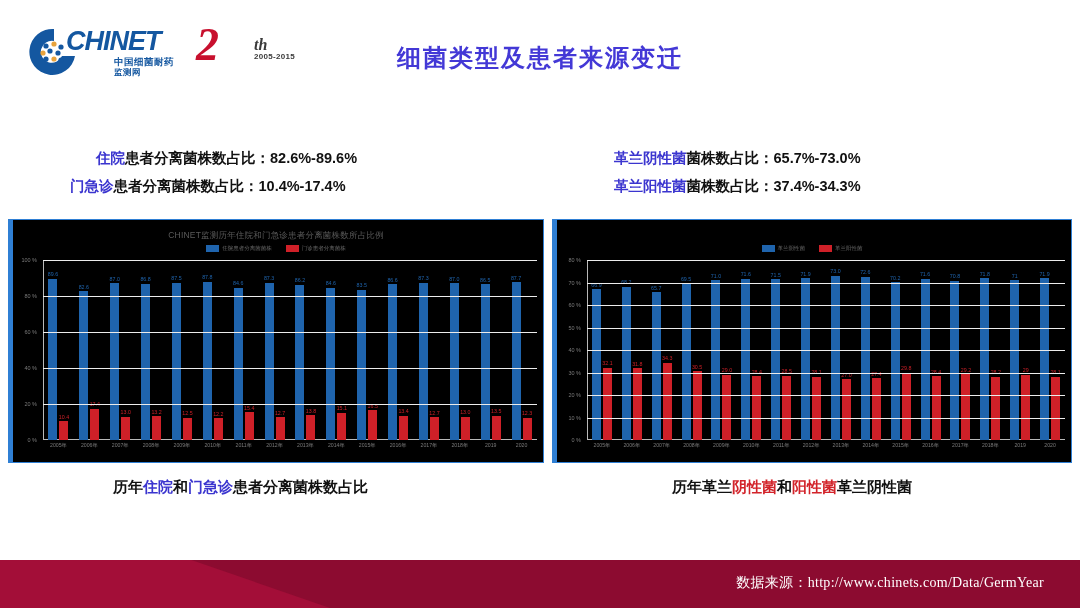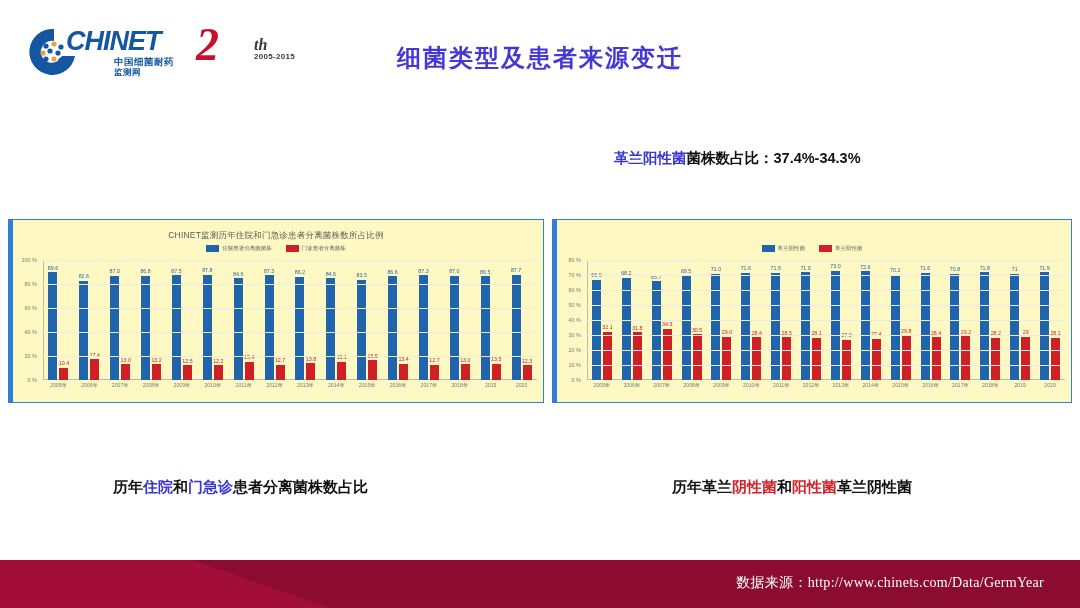--- a/index.html
+++ b/index.html
@@ -35,22 +35,22 @@
   .summary{position:absolute;top:144px;left:0;width:1080px;height:60px;}
   .sum-col{position:absolute;top:0;}
   .sum-col.left{left:96px;}
   .sum-col.right{left:614px;}
   .sum-line{font-size:14.5px;font-weight:bold;color:#111;line-height:28px;white-space:nowrap;}
   .sum-line .hl{color:#3b35cf;}
   .sum-line .val{font-weight:bold;color:#111;}
   .sum-col.left .sum-line:nth-child(2){margin-left:-26px;}
   
   .panel{
-    position:absolute;top:219px;height:184px;
-    background:#fef9c3;border:1px solid #2f7fd4;box-sizing:border-box;
+    position:absolute;top:219px;height:244px;
+    background:#000000;border:1px solid #2f7fd4;box-sizing:border-box;
   }
   .panel.left{left:8px;width:536px;}
   .panel.right{left:552px;width:520px;}
   .panel .accent{position:absolute;left:0;top:0;width:4px;height:100%;background:#2f7fd4;}
   .chart-title{
     position:absolute;top:10px;left:0;width:100%;text-align:center;
     font-size:8.5px;color:#5a5a5a;font-weight:normal;letter-spacing:.2px;
   }
   .chart-legend{
     position:absolute;top:25px;left:0;width:100%;
@@ -127,21 +127,32 @@
   <div class="logo-15">
     <div class="num">2</div>
     <div class="th">th</div>
     <div class="yrs">2005-2015</div>
   </div>
 
   <div class="title">细菌类型及患者来源变迁</div>
 </div>
 
 <div class="summary">
+  <div class="sum-col left">
+    <div class="sum-line">
+      <span class="hl">住院</span><span>患者分离菌株数占比：</span><span class="val">82.6%-89.6%</span>
+    </div>
+    <div class="sum-line">
+      <span class="hl">门急诊</span><span>患者分离菌株数占比：</span><span class="val">10.4%-17.4%</span>
+    </div>
+  </div>
   <div class="sum-col right">
+    <div class="sum-line">
+      <span class="hl">革兰阴性菌</span><span>菌株数占比：</span><span class="val">65.7%-73.0%</span>
+    </div>
     <div class="sum-line">
       <span class="hl">革兰阳性菌</span><span>菌株数占比：</span><span class="val">37.4%-34.3%</span>
     </div>
   </div>
 </div>
 
 <div class="panel left">
   <div class="accent"></div>
   <div class="chart-title">CHINET监测历年住院和门急诊患者分离菌株数所占比例</div>
   <div class="chart-legend">

